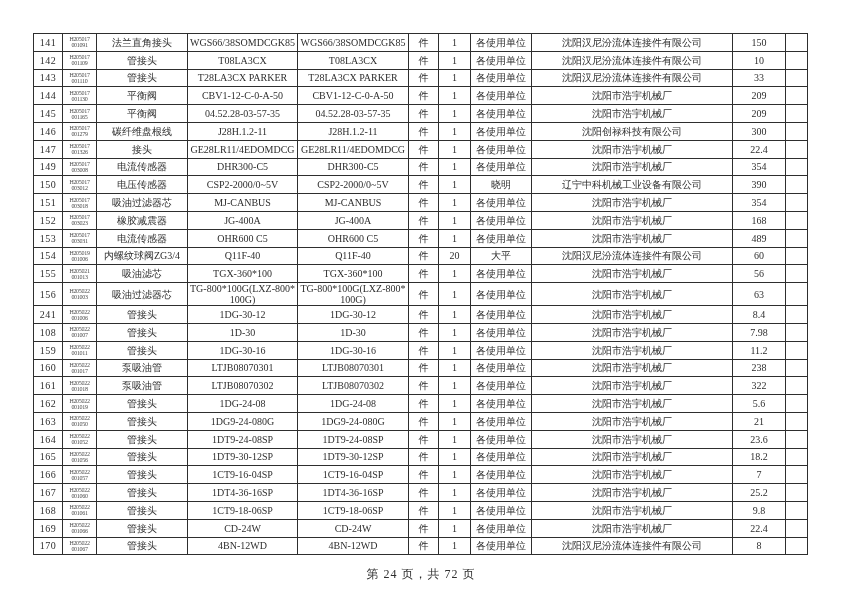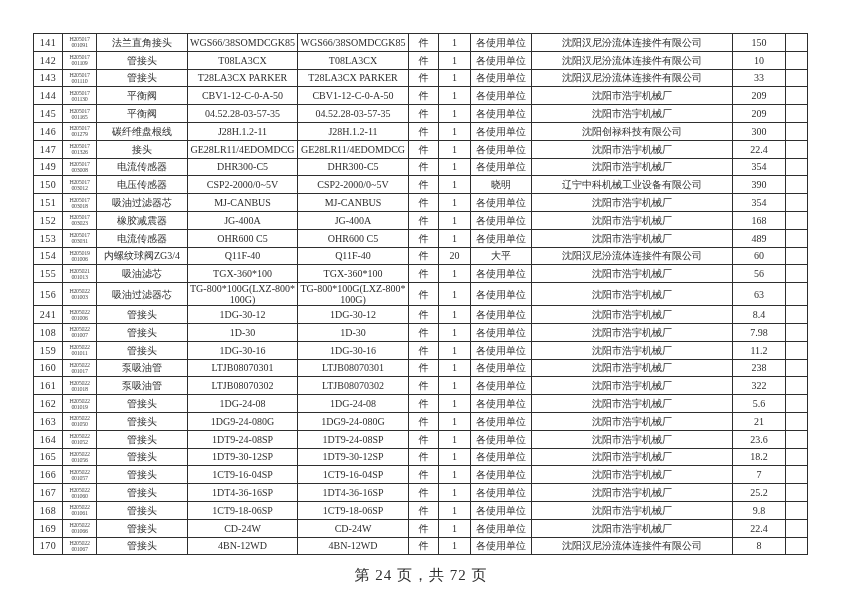--- a/index.html
+++ b/index.html
@@ -13,21 +13,21 @@
     line-height:11px;overflow:hidden;word-break:break-all;
   }
   table.parts tr{height:17.8px;}
   td.cell-code{text-align:left;padding-left:1px;}
   td.cell-code div{font-size:6px;line-height:6px;color:#4a4a4a;letter-spacing:-0.3px;white-space:nowrap;}
   td.cell-no{font-size:10.5px;letter-spacing:0.5px;}
   td.cell-spec{font-size:10px;}
   td.cell-price{font-size:10px;}
   .footer{
     position:absolute;left:0;top:566px;width:842px;
-    text-align:center;font-size:15px;color:#2e2e2e;letter-spacing:1px;
+    text-align:center;font-size:12px;color:#2e2e2e;letter-spacing:1px;
   }
 </style>
 </head>
 <body>
 
 <div class="page">
   <table class="parts">
     <colgroup>
       <col style="width:29px">
         <col style="width:34px">

